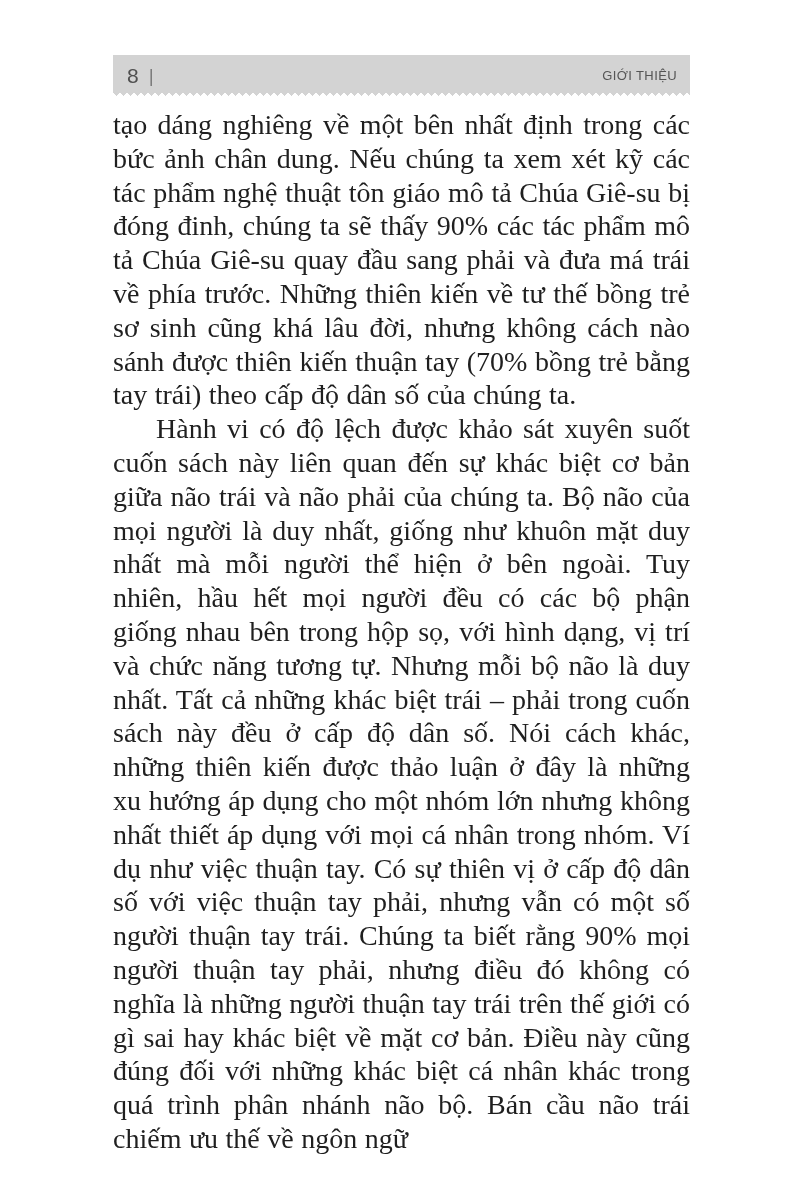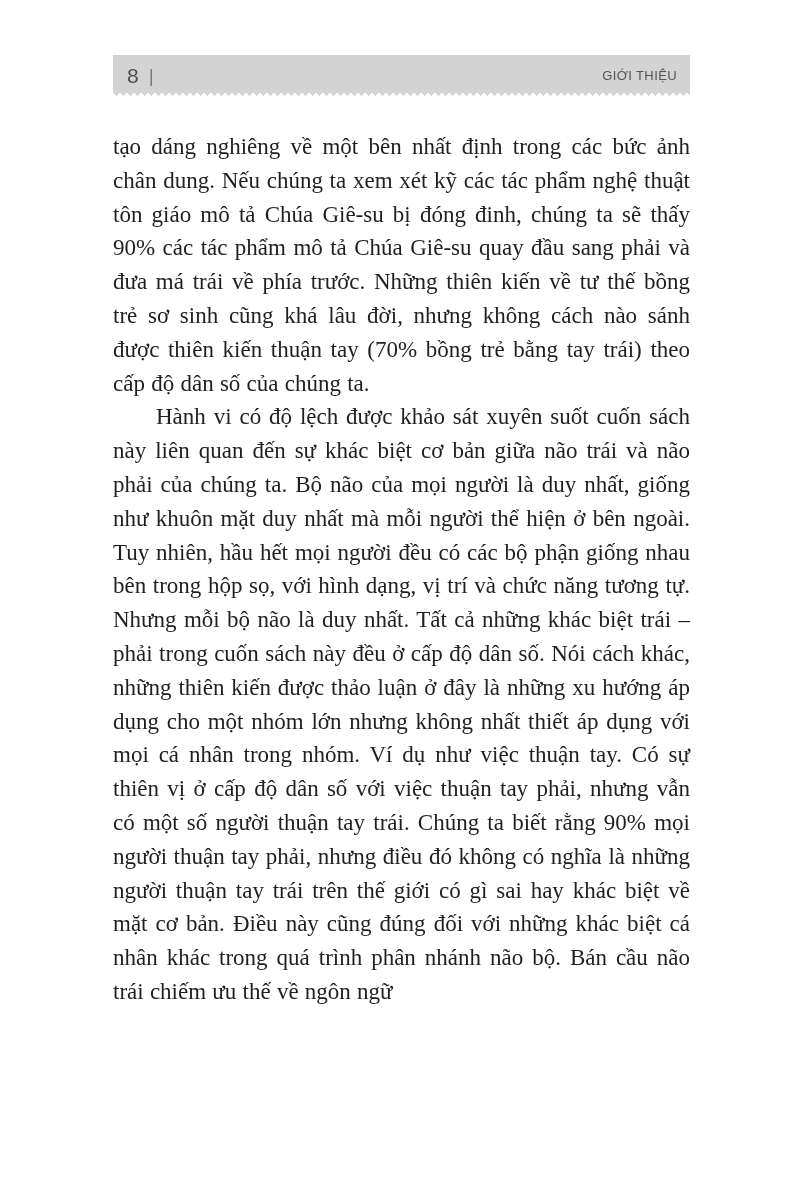--- a/index.html
+++ b/index.html
@@ -66,24 +66,24 @@
   .chapter-title{
     font-size:13px;
     color:var(--header-text);
     letter-spacing:0.4px;
     line-height:1;
   }
   
   .body-text{
     position:absolute;
     left:113px;
-    top:130px;
+    top:108px;
     width:577px;
     color:var(--body-text);
-    font-size:23px;
+    font-size:28px;
     line-height:33.8px;
     text-align:justify;
     word-spacing:0.5px;
   }
   .body-text p{
     margin:0;
     padding:0;
   }
   .body-text p.indent{
     text-indent:43px;

